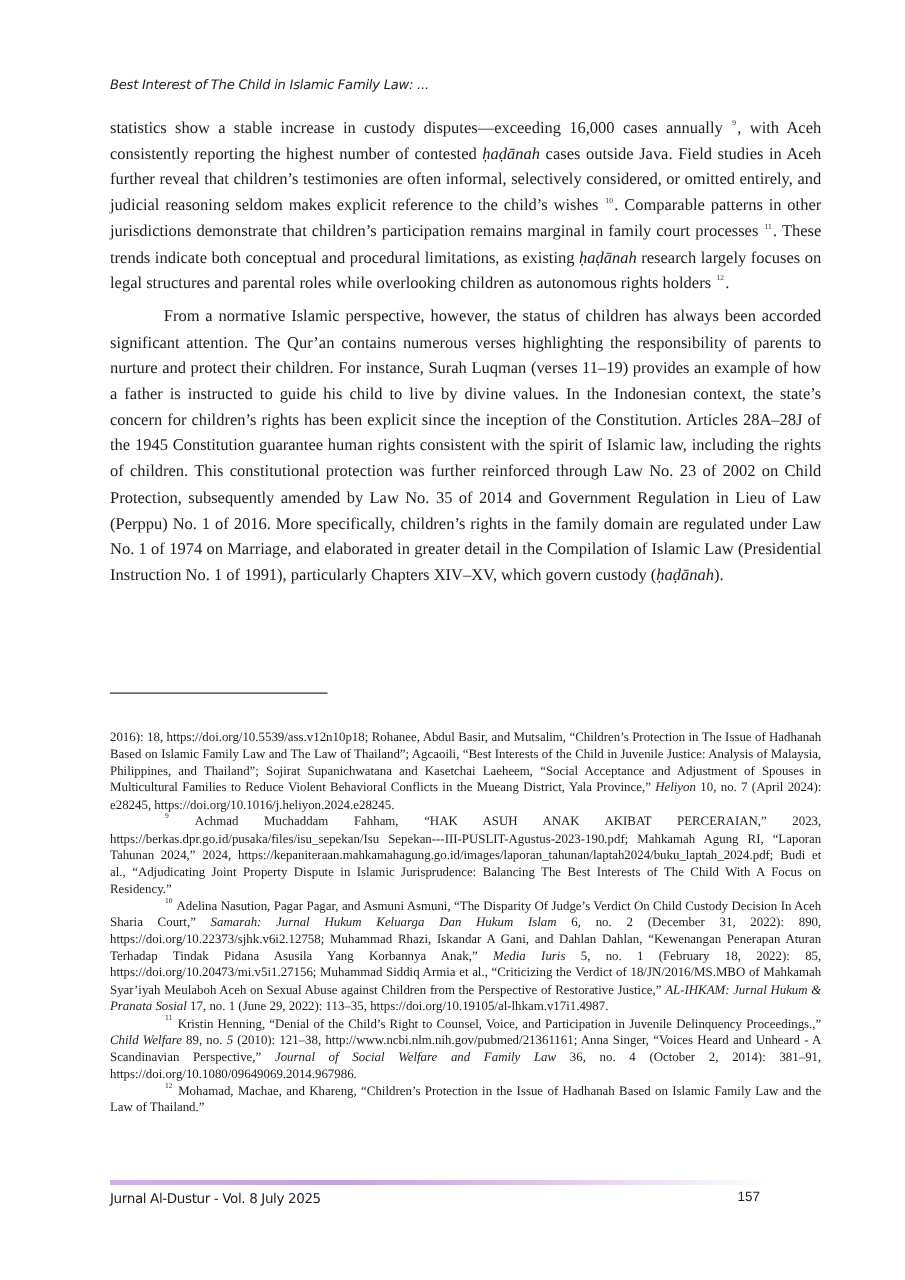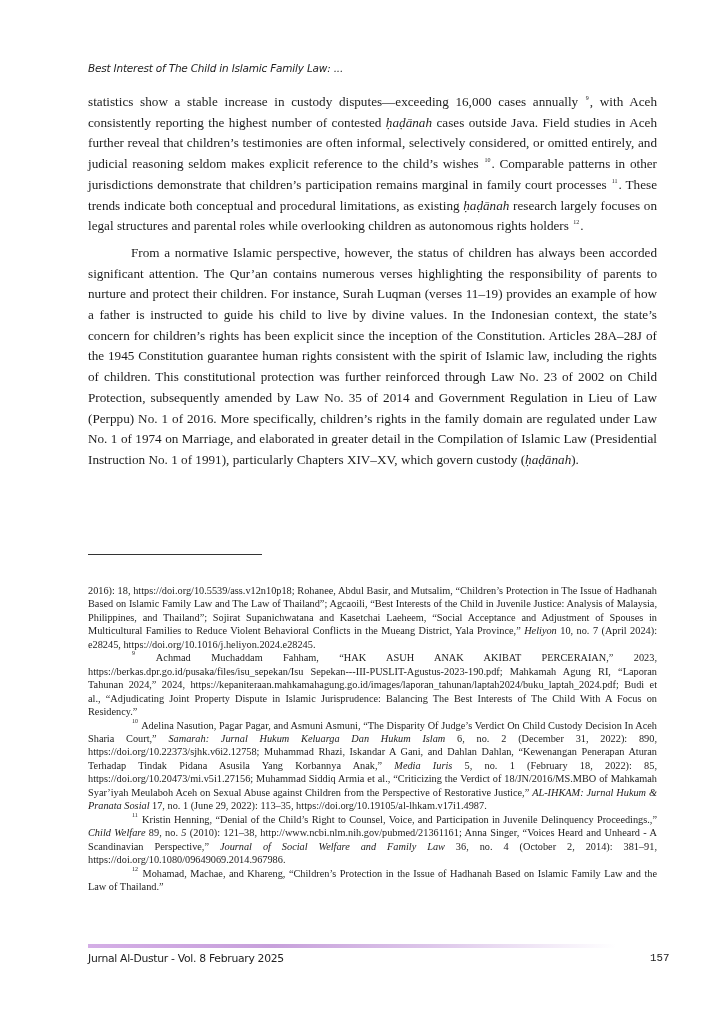--- a/index.html
+++ b/index.html
@@ -32,22 +32,22 @@
   .footnotes i { font-style: italic; }
   .footer-bar {
     position: absolute; left: 88px; top: 944px; width: 528px; height: 4px;
     background: linear-gradient(to right, #d4aee6 0%, #c7a0db 35%, #ddc6ea 65%, #ffffff 100%);
   }
   .footer-left {
     position: absolute; left: 88px; top: 952px;
     font-family: "DejaVu Sans", sans-serif; font-size: 10.8px; color: #222; letter-spacing: -0.3px;
   }
   .footer-right {
-    position: absolute; left: 650px; top: 952px;
-    font-family: Liberation Mono, monospace; font-size: 10.8px; color: #222;
+    position: absolute; left: 590px; top: 952px;
+    font-family: Liberation Sans, sans-serif; font-size: 10.8px; color: #222;
   }
 </style>
 </head>
 <body>
 
 <div class="page">
 
   <div class="running-head">Best Interest of The Child in Islamic Family Law: ...</div>
 
   <div class="body-text">
@@ -65,16 +65,16 @@
     <p class="note"><sup class="fn">9</sup><span> Achmad Muchaddam Fahham, “HAK ASUH ANAK AKIBAT PERCERAIAN,” 2023, https://berkas.dpr.go.id/pusaka/files/isu_sepekan/Isu Sepekan---III-PUSLIT-Agustus-2023-190.pdf; Mahkamah Agung RI, “Laporan Tahunan 2024,” 2024, https://kepaniteraan.mahkamahagung.go.id/images/laporan_tahunan/laptah2024/buku_laptah_2024.pdf; Budi et al., “Adjudicating Joint Property Dispute in Islamic Jurisprudence: Balancing The Best Interests of The Child With A Focus on Residency.”</span></p>
 
     <p class="note"><sup class="fn">10</sup><span> Adelina Nasution, Pagar Pagar, and Asmuni Asmuni, “The Disparity Of Judge’s Verdict On Child Custody Decision In Aceh Sharia Court,” </span><i>Samarah: Jurnal Hukum Keluarga Dan Hukum Islam</i><span> 6, no. 2 (December 31, 2022): 890, https://doi.org/10.22373/sjhk.v6i2.12758; Muhammad Rhazi, Iskandar A Gani, and Dahlan Dahlan, “Kewenangan Penerapan Aturan Terhadap Tindak Pidana Asusila Yang Korbannya Anak,” </span><i>Media Iuris</i><span> 5, no. 1 (February 18, 2022): 85, https://doi.org/10.20473/mi.v5i1.27156; Muhammad Siddiq Armia et al., “Criticizing the Verdict of 18/JN/2016/MS.MBO of Mahkamah Syar’iyah Meulaboh Aceh on Sexual Abuse against Children from the Perspective of Restorative Justice,” </span><i>AL-IHKAM: Jurnal Hukum &amp; Pranata Sosial</i><span> 17, no. 1 (June 29, 2022): 113–35, https://doi.org/10.19105/al-lhkam.v17i1.4987.</span></p>
 
     <p class="note"><sup class="fn">11</sup><span> Kristin Henning, “Denial of the Child’s Right to Counsel, Voice, and Participation in Juvenile Delinquency Proceedings.,” </span><i>Child Welfare</i><span> 89, no. </span><i>5</i><span> (2010): 121–38, http://www.ncbi.nlm.nih.gov/pubmed/21361161; Anna Singer, “Voices Heard and Unheard - A Scandinavian Perspective,” </span><i>Journal of Social Welfare and Family Law</i><span> 36, no. 4 (October 2, 2014): 381–91, https://doi.org/10.1080/09649069.2014.967986.</span></p>
 
     <p class="note"><sup class="fn">12</sup><span> Mohamad, Machae, and Khareng, “Children’s Protection in the Issue of Hadhanah Based on Islamic Family Law and the Law of Thailand.”</span></p>
   </div>
 
   <div class="footer-bar"></div>
-  <div class="footer-left">Jurnal Al-Dustur - Vol. 8 February 2025</div>
+  <div class="footer-left">Jurnal Al-Dustur - Vol. 8 July 2025</div>
   <div class="footer-right">157</div>
 
 </div>
 
 </body></html>

